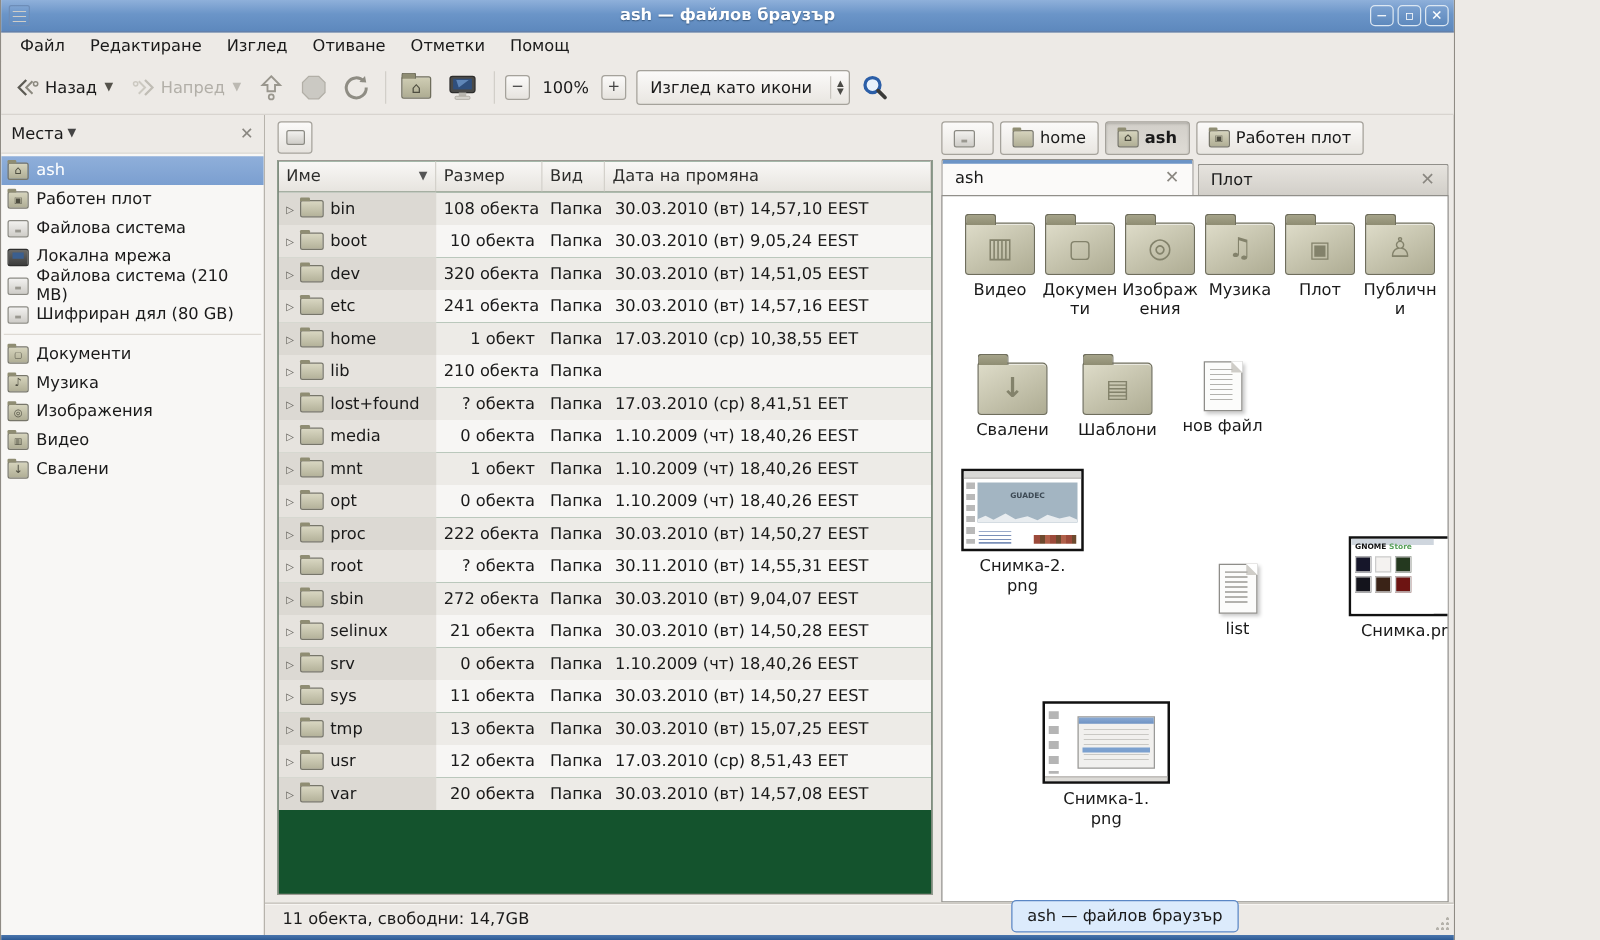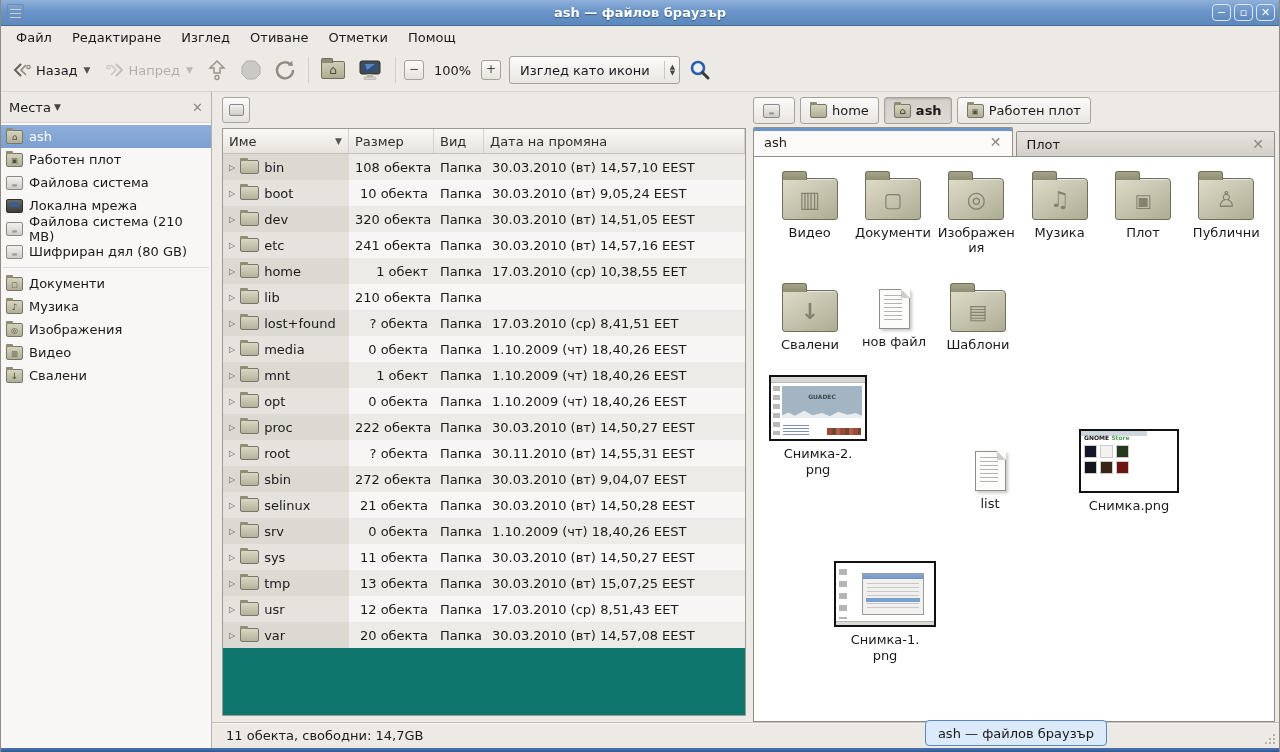--- a/index.html
+++ b/index.html
@@ -1,18 +1,18 @@
 <!DOCTYPE html>
 <html><head>
 <meta charset="utf-8">
 <style>
   * { margin:0; padding:0; box-sizing:border-box; }
   html,body { width:1280px; height:752px; overflow:hidden; }
   body { font-family:"DejaVu Sans","Liberation Sans",sans-serif; font-size:13px; color:#1a1a1a; background:#edeae6; }
-  .window { position:relative; width:1280px; height:752px; border-left:1px solid #8f8b84; border-right:1px solid #8f8b84; display:flex; flex-direction:column; background:#edeae6; }
+  .window { position:relative; width:1164px; height:752px; border-left:1px solid #8f8b84; border-right:1px solid #8f8b84; display:flex; flex-direction:column; background:#edeae6; }
 
   
   .titlebar { height:26px; flex:0 0 26px; background:linear-gradient(#8fb0da,#6b95c8 45%,#5d88bd); border-bottom:1px solid #41669a; display:flex; align-items:center; padding:0 4px; position:relative; }
   .titlebar .appicon { width:17px; height:17px; background:linear-gradient(#fdfdfc,#d9d7d2); border:1px solid #6d8db8; border-radius:2px; margin-left:2px;
       background-image:repeating-linear-gradient(#cfcdc8 0 1px, transparent 1px 4px); background-clip:content-box; padding:2px; }
   .titlebar .title { position:absolute; left:0; right:0; text-align:center; color:#fff; font-weight:bold; text-shadow:0 1px 1px #35577f; font-size:13px; }
   .winbtns { margin-left:auto; display:flex; gap:3px; z-index:2; }
   .winbtn { width:19px; height:17px; border:1px solid #dce7f2; border-radius:4px; background:linear-gradient(#7ba1d0,#5e89bd); color:#fff; font-size:11px; line-height:15px; text-align:center; cursor:default; }
 
   
@@ -65,21 +65,21 @@
   .si[data-icon="folder-downloads"]::after { content:"↓"; }
 
   .right-of-sidebar { flex:1 1 auto; display:flex; flex-direction:column; min-width:0; }
   .panes { flex:1 1 auto; display:flex; min-height:0; }
 
   
   .middle { width:537px; flex:0 0 537px; display:flex; flex-direction:column; padding:0 3px 0 10px; }
   .mid-top { height:36px; flex:0 0 36px; display:flex; align-items:center; }
   .rootbtn { width:28px; height:26px; border:1px solid #a5a29b; border-radius:3px; background:linear-gradient(#fbfaf9,#e6e3de); display:flex; align-items:center; justify-content:center; }
   .drivebox { width:15px; height:12px; border:1px solid #8b8a83; border-radius:2px; background:linear-gradient(#f2f1ef,#cfcdc8); }
-  .treewrap { flex:1 1 auto; border:1px solid #9c9992; background:#0f766e; display:flex; flex-direction:column; overflow:hidden; margin-bottom:6px; }
+  .treewrap { flex:1 1 auto; border:1px solid #9c9992; background:#14532d; display:flex; flex-direction:column; overflow:hidden; margin-bottom:6px; }
   .thead { display:grid; grid-template-columns:126px 85px 50px 1fr; height:25px; flex:0 0 25px; background:linear-gradient(#f9f8f6,#e7e4df); border-bottom:1px solid #c5c2bb; }
   .th { display:flex; align-items:center; padding:0 6px; border-right:1px solid #d4d1cb; font-size:13px; color:#2e2e2c; }
   .th .sort { margin-left:auto; font-size:9px; color:#555; }
   .tbody { flex:1 1 auto; }
   .trow { display:grid; grid-template-columns:126px 85px 50px 1fr; height:26px; align-items:center; }
   .trow:nth-child(odd)  { background:#edebe7; }
   .trow:nth-child(even) { background:#f7f6f4; }
   .trow:nth-child(odd)  .cell-name { background:#dcd9d3; }
   .trow:nth-child(even) .cell-name { background:#e6e3de; }
   .cell { padding:0 6px; overflow:hidden; white-space:nowrap; font-size:13px; }
@@ -654,35 +654,35 @@
             <div class="grid-row grid-row2">
 
                 <div class="ditem" data-icon="folder-downloads" data-kind="folder">
                   <div class="bfolder">
                     <span class="emb"></span>
                   </div>
 
                   <div class="lbl">Свалени</div>
                 </div>
 
+                <div class="ditem" data-icon="folder-templates" data-kind="folder">
+                  <div class="bfolder">
+                    <span class="emb"></span>
+                  </div>
+
+                  <div class="lbl">Шаблони</div>
+                </div>
+
                 <div class="ditem" data-icon="text-file" data-kind="paper">
 
                   <div class="paper">
                     <span class="fold"></span>
                     <span class="lines"></span>
                   </div>
                   <div class="lbl">нов файл</div>
-                </div>
-
-                <div class="ditem" data-icon="folder-templates" data-kind="folder">
-                  <div class="bfolder">
-                    <span class="emb"></span>
-                  </div>
-
-                  <div class="lbl">Шаблони</div>
                 </div>
               </div>
 
             <div class="floating f-snimka2">
               <div class="thumb t2">
                 <div class="t2-chrome"></div>
                 <div class="t2-side"></div>
                 <div class="t2-banner">
                     <span class="gua">GUADEC</span>
                     <span class="t2-sky"></span>

